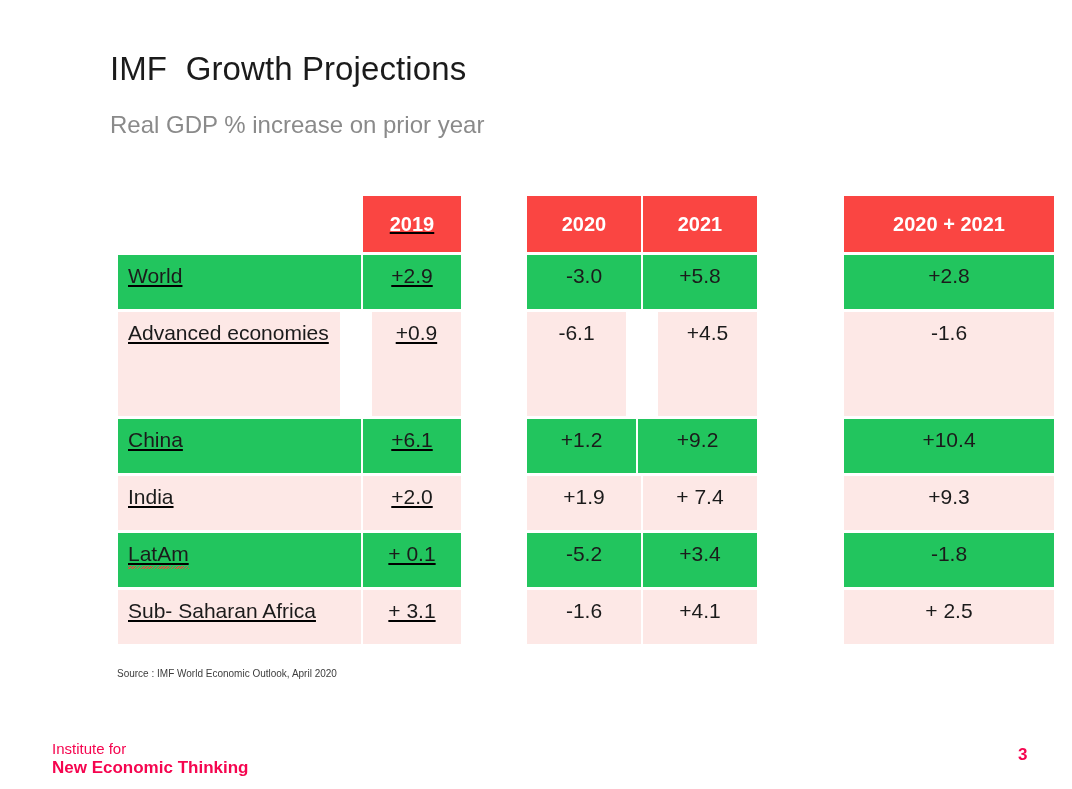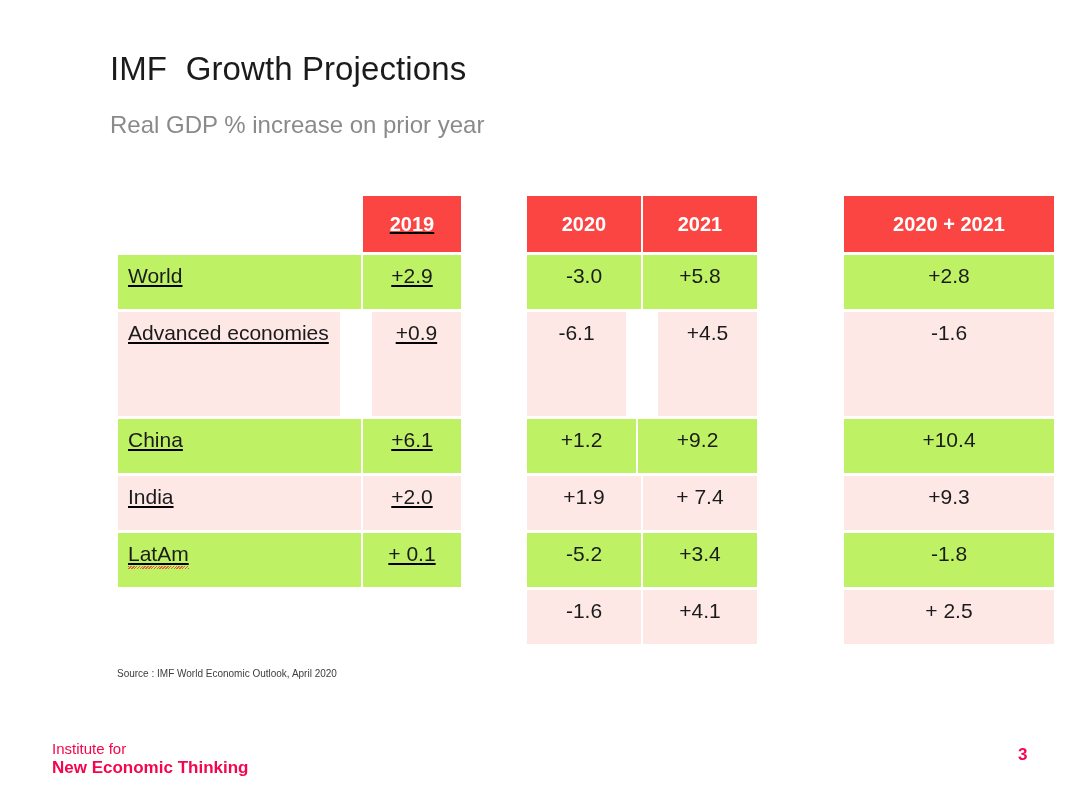--- a/index.html
+++ b/index.html
@@ -83,21 +83,21 @@
 
   .bcell {
     display: flex;
     align-items: flex-start;
     font-size: 21px;
     color: #1b1b1b;
     padding-top: 9px;
     box-sizing: border-box;
     white-space: pre;
   }
-  .bcell.dark  { background: #bef264; }
+  .bcell.dark  { background: #22c55e; }
   .bcell.light { background: #fde8e6; }
 
   .bcell.label {
     justify-content: flex-start;
     padding-left: 10px;
   }
   .bcell.num {
     justify-content: center;
   }
 
@@ -187,20 +187,24 @@
       <div class="bcell dark num" style="width:98px">+6.1</div>
     </div>
     <div class="brow h1">
       <div class="bcell light label" style="width:243px">India</div>
       <div class="bcell light num" style="width:98px">+2.0</div>
     </div>
     <div class="brow h1">
       <div class="bcell dark label" style="width:243px"><span class="squiggle">LatAm</span></div>
       <div class="bcell dark num" style="width:98px">+ 0.1</div>
     </div>
+    <div class="brow h1">
+      <div class="bcell light label" style="width:243px">Sub- Saharan Africa</div>
+      <div class="bcell light num" style="width:98px">+ 3.1</div>
+    </div>
   </div>
 
   <div class="block mid">
     <div class="hrow">
       <div class="hcell" style="width:114px">2020</div>
       <div class="hcell" style="width:114px">2021</div>
     </div>
 
     <div class="brow h1">
       <div class="bcell dark num" style="width:114px">-3.0</div>

